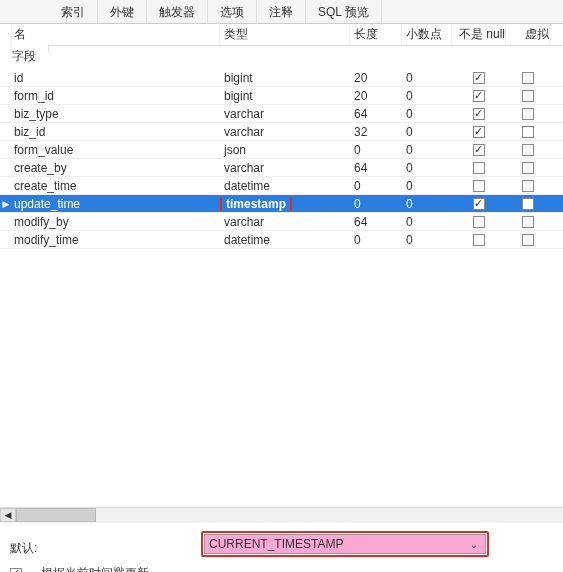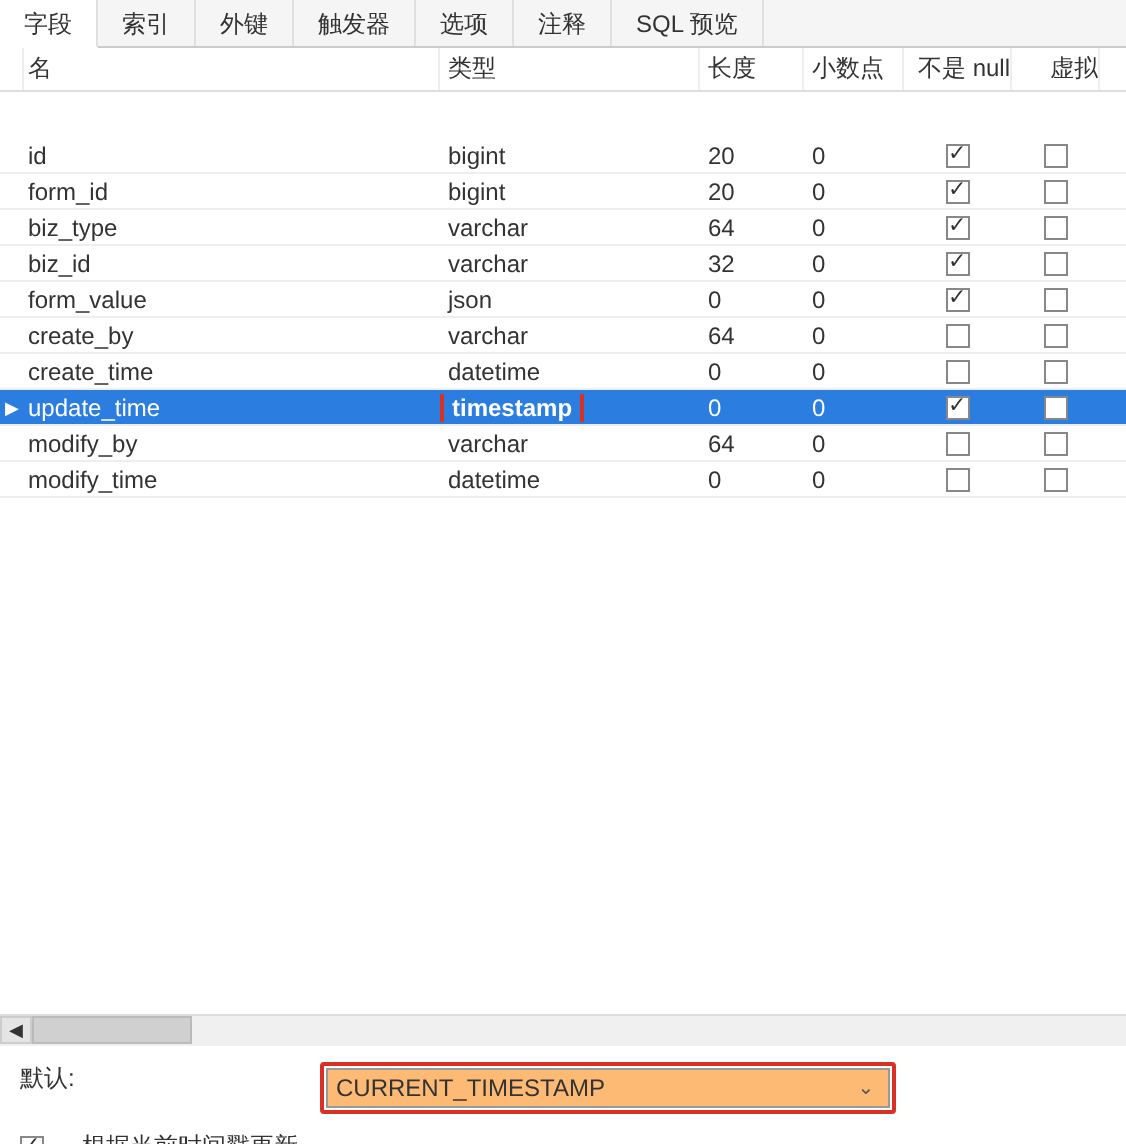--- a/index.html
+++ b/index.html
@@ -21,20 +21,21 @@
     padding: 4px 12px;
     cursor: pointer;
     border-right: 1px solid #e0e0e0;
     color: #333;
     line-height: 16px;
   }
   .tab.active {
     background: #fff;
     border-bottom: 1px solid #fff;
     margin-bottom: -1px;
+    margin-top: 44px;
   }
   .grid {
     width: 100%;
   }
   .grid-header {
     display: flex;
     border-bottom: 1px solid #ddd;
     height: 22px;
     align-items: center;
   }
@@ -96,38 +97,39 @@
     display:flex; align-items:center; justify-content:center;
     font-size:9px; position:absolute; top:0;
   }
   .hscroll .btn.left{ left:0; }
   .hscroll .thumb { position:absolute; left:16px; top:0; height:14px; width:80px; background:#d0d0d0; border:1px solid #bbb;}
   .bottom {
     padding: 8px 10px 6px 10px;
   }
   .form-row {
     display: flex;
-    align-items: flex-start;
+    align-items: flex-end;
     margin-bottom: 8px;
+    gap: 41px;
   }
   .form-label { width: 150px; flex:0 0 150px; }
   .select-wrap {
     position: relative;
     width: 288px;
     border: 2px solid #d93025;
     border-radius: 2px;
     padding: 1px;
   }
   .select-inner {
     display:flex;
     align-items:center;
     border:1px solid #999;
     height:20px;
     padding: 0 4px;
-    background:#fdba74;
+    background:#f9a8d4;
   }
   .select-inner .val { flex:1; }
   .select-inner .caret { width:14px; text-align:center; font-size:10px; color:#555;}
   .chk-row { display:flex; align-items:center; gap:19px; }
   .type-highlight {
     position:absolute;
     left:-4px; top:-3px;
     width: 72px; height: 21px;
     border: 2px solid #d93025;
     border-radius: 2px;

